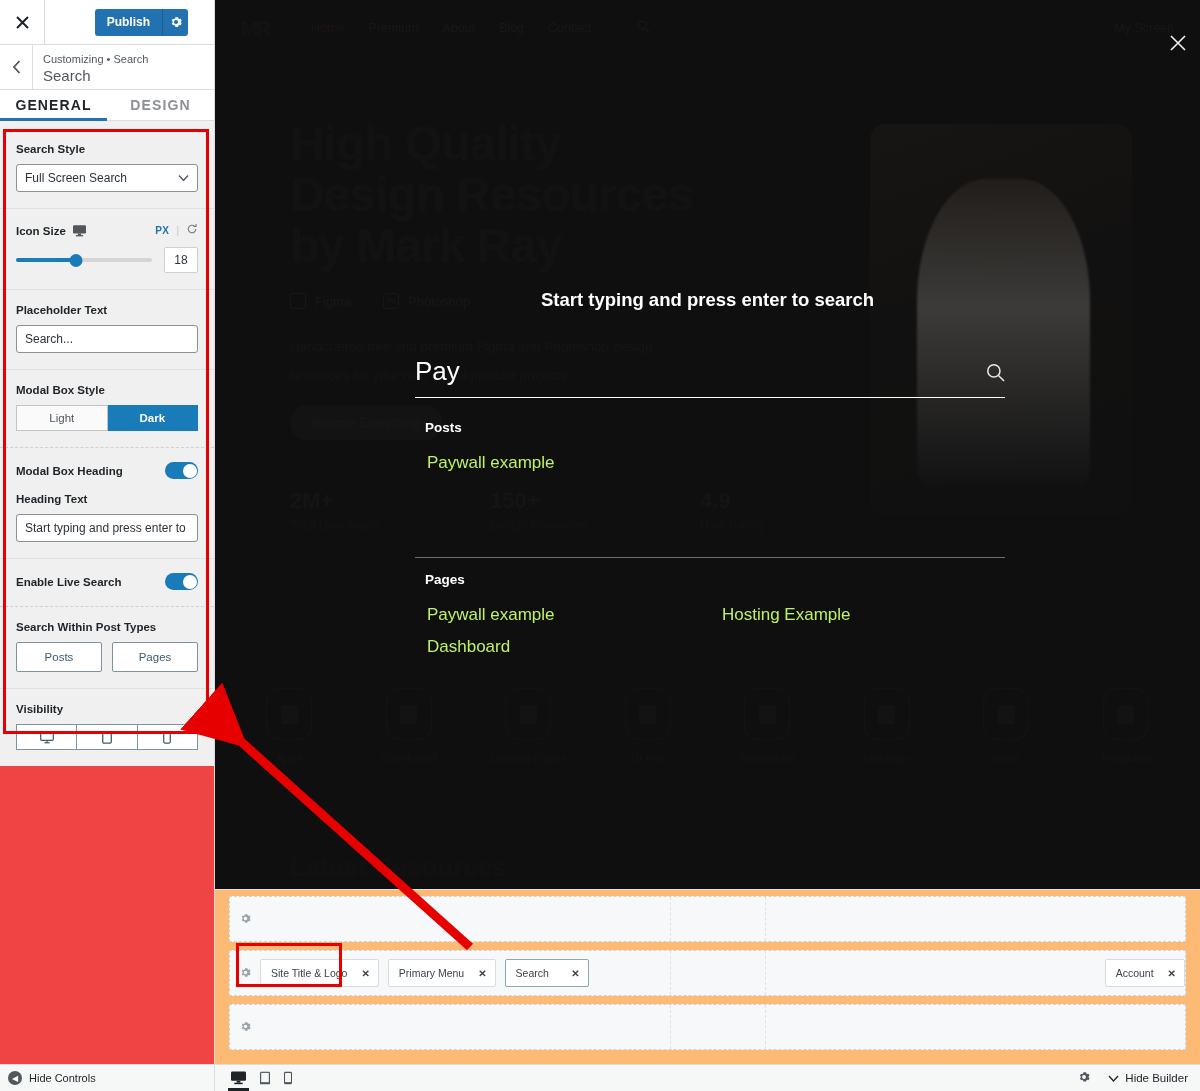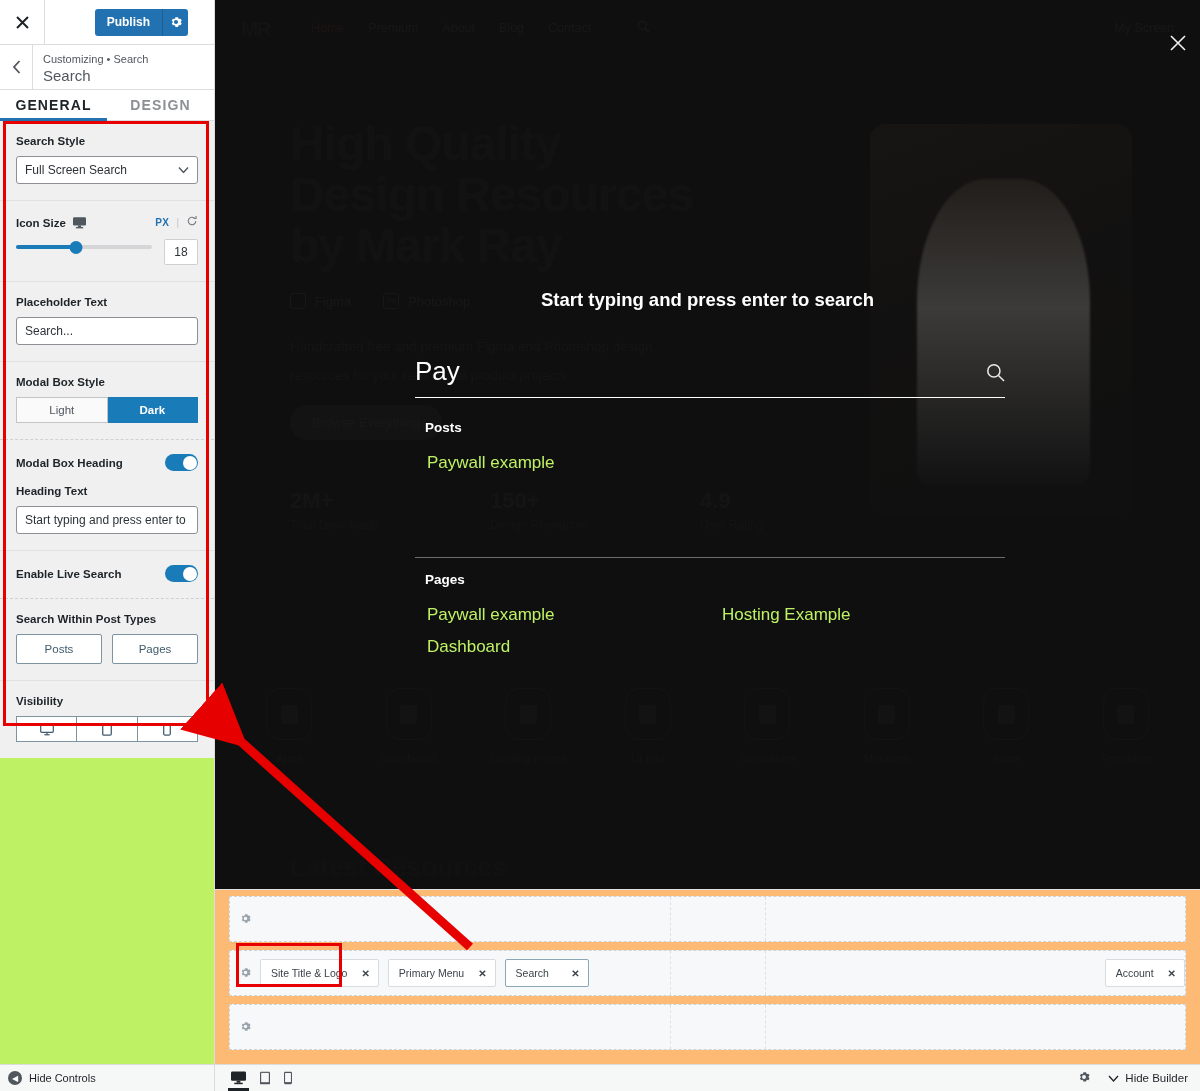--- a/index.html
+++ b/index.html
@@ -57,21 +57,21 @@
   .tab {
     flex: 1; display: flex; align-items: center; justify-content: center;
     font-size: 14px; letter-spacing: 1.1px; font-weight: 700; color: #8c8f94; cursor: pointer;
     position: relative;
   }
   .tab.active { color: #1d2327; }
   .tab.active::after {
     content: ""; position: absolute; bottom: -1px; left: 0; right: 0; height: 3px; background: #2271b1;
   }
 
-  .panel-scroll { flex: 1 1 auto; overflow: hidden; position: relative; background: #bef264; }
+  .panel-scroll { flex: 1 1 auto; overflow: hidden; position: relative; background: #ef4444; margin-top: 8px; }
 
   .redbox {
     position: absolute; left: 3px; top: 0px; width: 206px; height: 605px;
     border: 3px solid #e60000; pointer-events: none; z-index: 6;
   }
 
   .sect { padding: 14px 16px 16px 16px; border-bottom: 1px solid #e0e0e0; background: #f0f0f1; }
   .sect.dashed { border-bottom: 1px dashed #d0d0d2; }
   .sect.nobord { border-bottom: none; }
   .lbl { font-size: 11.5px; font-weight: 700; color: #1d2327; margin-bottom: 9px; display: block; }
@@ -87,21 +87,21 @@
     border: 1px solid #8c8f94; border-radius: 3px; background: #fff;
     padding: 4px 8px; font-family: "Liberation Sans", sans-serif;
   }
   select.ctl { appearance: none; background-image: none; padding-right: 24px; }
   .sel-wrap { position: relative; }
   .sel-caret {
     position: absolute; right: 9px; top: 50%; transform: translateY(-50%);
     pointer-events: none; color: #50575e; font-size: 10px;
   }
 
-  .slider-row { display: flex; gap: 12px; }
+  .slider-row { display: flex; align-items: center; gap: 12px; }
   .slider { position: relative; flex: 1 1 auto; height: 16px; display: flex; align-items: center; cursor: pointer; }
   .slider-track { position: absolute; left: 0; right: 0; height: 4px; background: #d5d5d7; border-radius: 2px; }
   .slider-fill { position: absolute; left: 0; width: 44%; height: 4px; background: #1a7bb9; border-radius: 2px; }
   .slider-knob {
     position: absolute; left: 44%; width: 13px; height: 13px; border-radius: 50%;
     background: #1a7bb9; transform: translateX(-50%);
   }
   .num-box {
     width: 34px; height: 26px; border: 1px solid #d0d0d2; background: #fff; border-radius: 2px;
     font-size: 12px; color: #2c3338; display: flex; align-items: center; justify-content: center;

